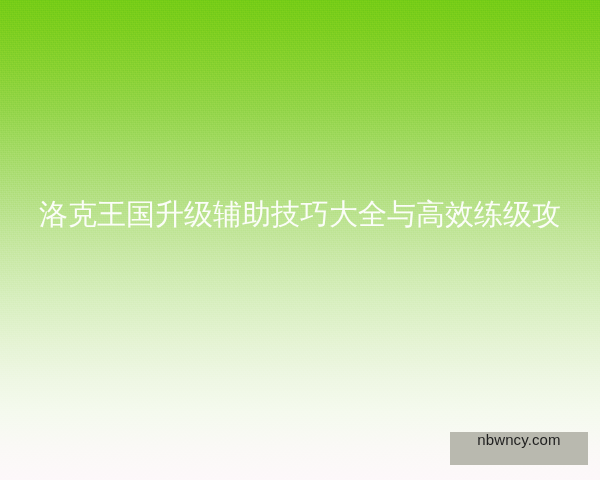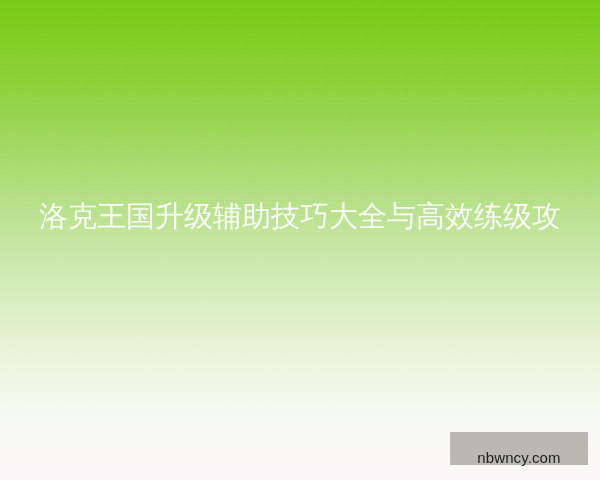--- a/index.html
+++ b/index.html
@@ -63,21 +63,21 @@
   }
 
   
   #headline {
     position: absolute;
     left: 0;
     right: 0;
     top: 196px;
     text-align: center;
     color: #fbfdf8;
-    font-family: Liberation Serif, serif;
+    font-family: Liberation Mono, monospace;
     font-size: 29px;
     line-height: 41px;
     font-weight: 400;
     letter-spacing: 0px;
     white-space: normal;
     padding: 0 20px;
     box-sizing: border-box;
   }
 
   #headline .ln {
@@ -86,21 +86,21 @@
 
   
   #watermark {
     position: absolute;
     left: 450px;
     top: 432px;
     width: 138px;
     height: 33px;
     background: #b9b9af;
     display: flex;
-    align-items: flex-end;
+    align-items: flex-start;
     justify-content: center;
   }
 
   #watermark-text {
     color: #1f1f1f;
     font-family: "Liberation Sans", "DejaVu Sans", sans-serif;
     font-size: 15px;
     line-height: 15px;
     font-weight: 400;
     letter-spacing: 0.1px;

